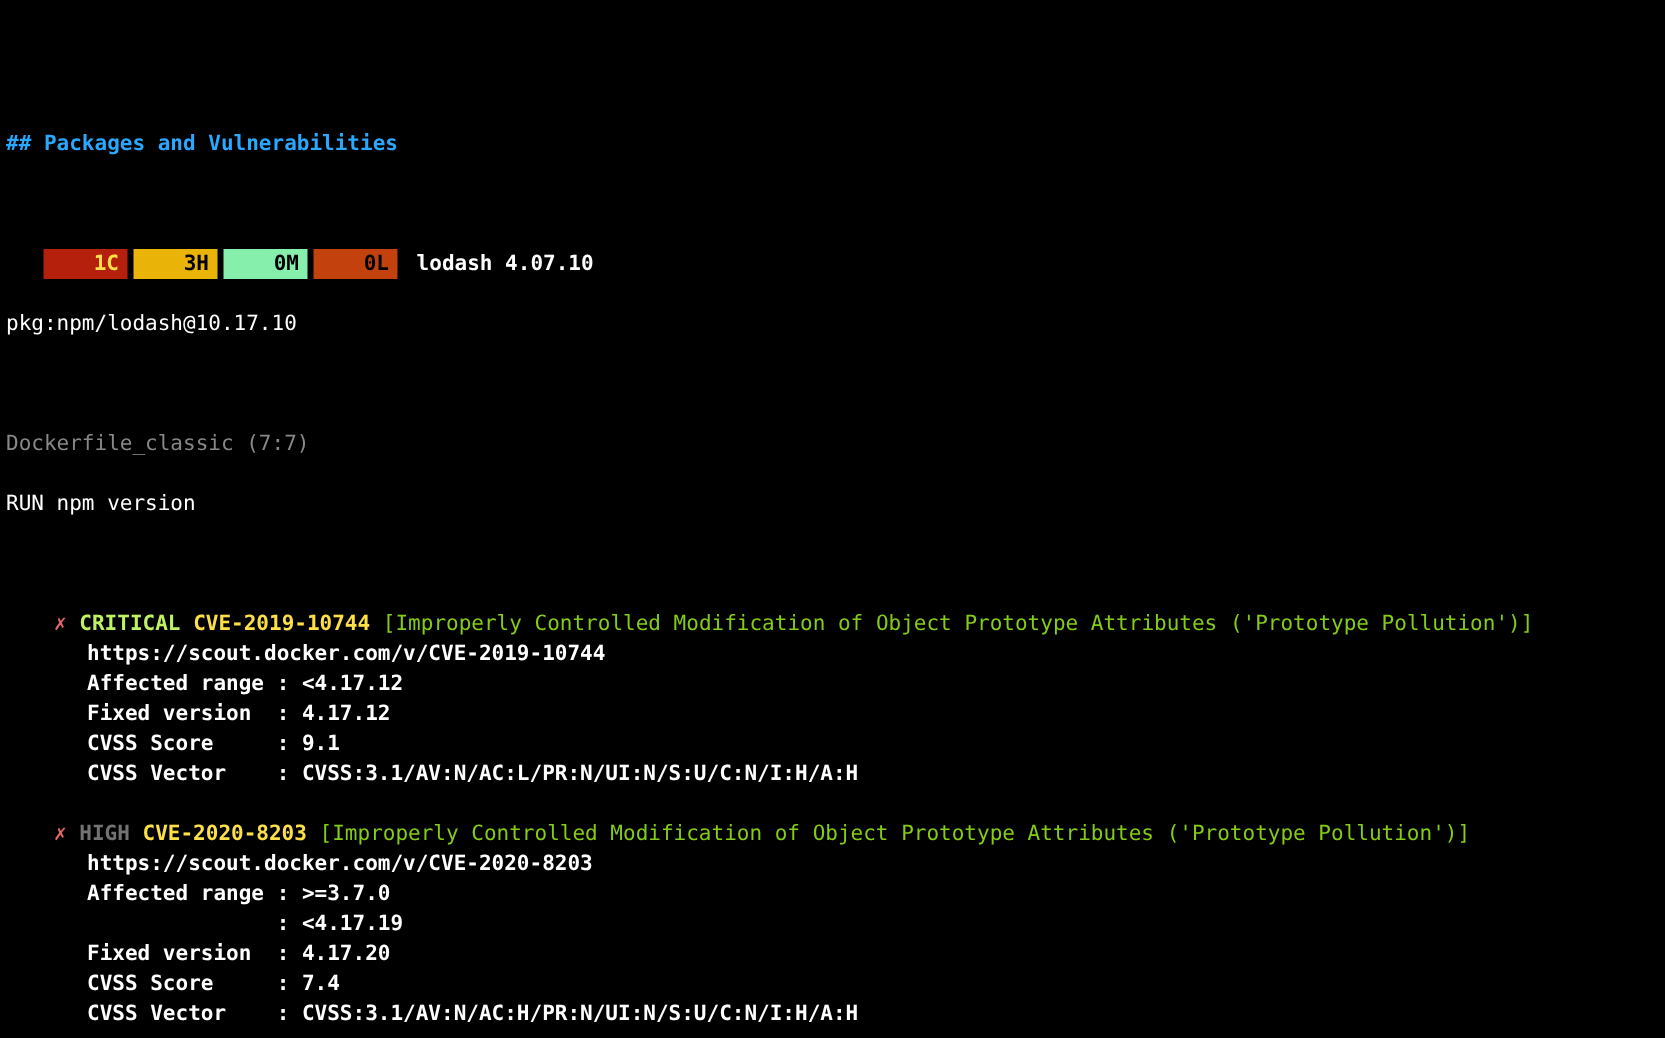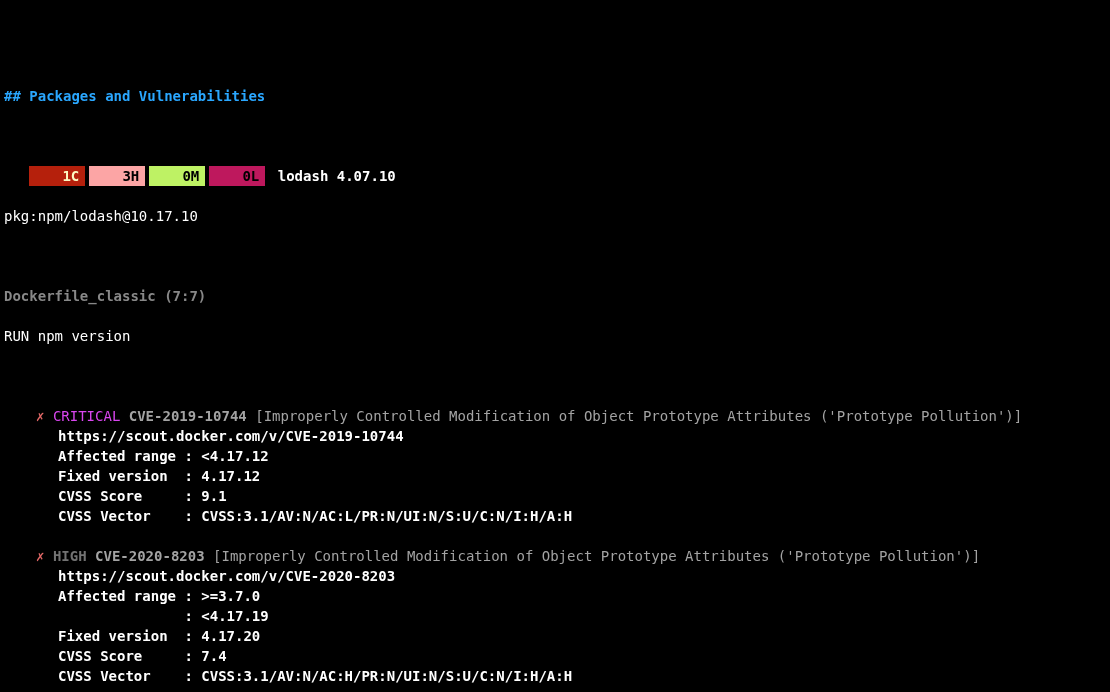--- a/index.html
+++ b/index.html
@@ -15,31 +15,31 @@
   }
   .heading { color: #2aa7ff; font-weight: bold; }
   .tag {
     display: inline-block;
     width: 56px;
     text-align: right;
     padding: 0 6px 0 0;
     font-weight: bold;
     margin-right: 4px;
   }
-  .tag.c { background: #b5200c; color: #fef9c3; }
-  .tag.h { background: #fca5a5; color: #000; }
-  .tag.m { background: #bef264; color: #000; }
-  .tag.l { background: #be185d; color: #000; }
+  .tag.c { background: #b5200c; color: #fde047; }
+  .tag.h { background: #eab308; color: #000; }
+  .tag.m { background: #86efac; color: #000; }
+  .tag.l { background: #c2410c; color: #000; }
   .pkgname { font-weight: bold; }
-  .grey { color: #888; font-weight: bold; }
+  .grey { color: #888; }
   .xmark { color: #e36867; font-weight: bold; }
-  .sev-crit { color: #d946ef; font-weight: normal; }
+  .sev-crit { color: #bef264; font-weight: bold; }
   .sev-high { color: #737373; font-weight: bold; }
-  .cve { font-weight: bold; color: #a3a3a3; }
-  .desc { color: #a3a3a3; text-align: right; }
+  .cve { font-weight: bold; color: #fde047; }
+  .desc { color: #84cc16; text-align: right; }
   .indent1 { padding-left: 32px; }
   .indent2 { padding-left: 54px; font-weight: bold; }
   .row { display: block; }
 </style>
 </head>
 <body>
 
 
 
 <span class="row"><span class="heading">## Packages and Vulnerabilities</span></span>

